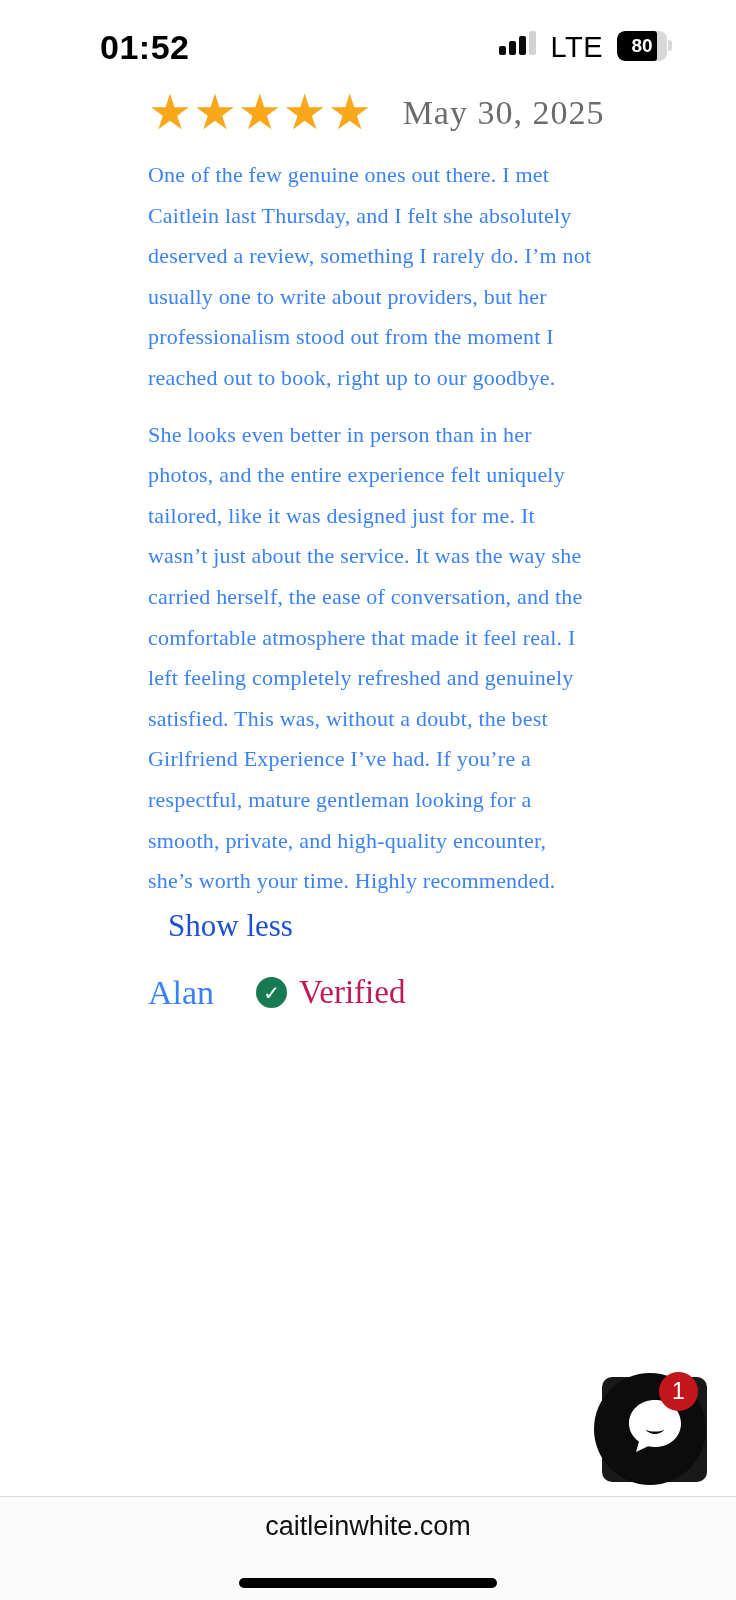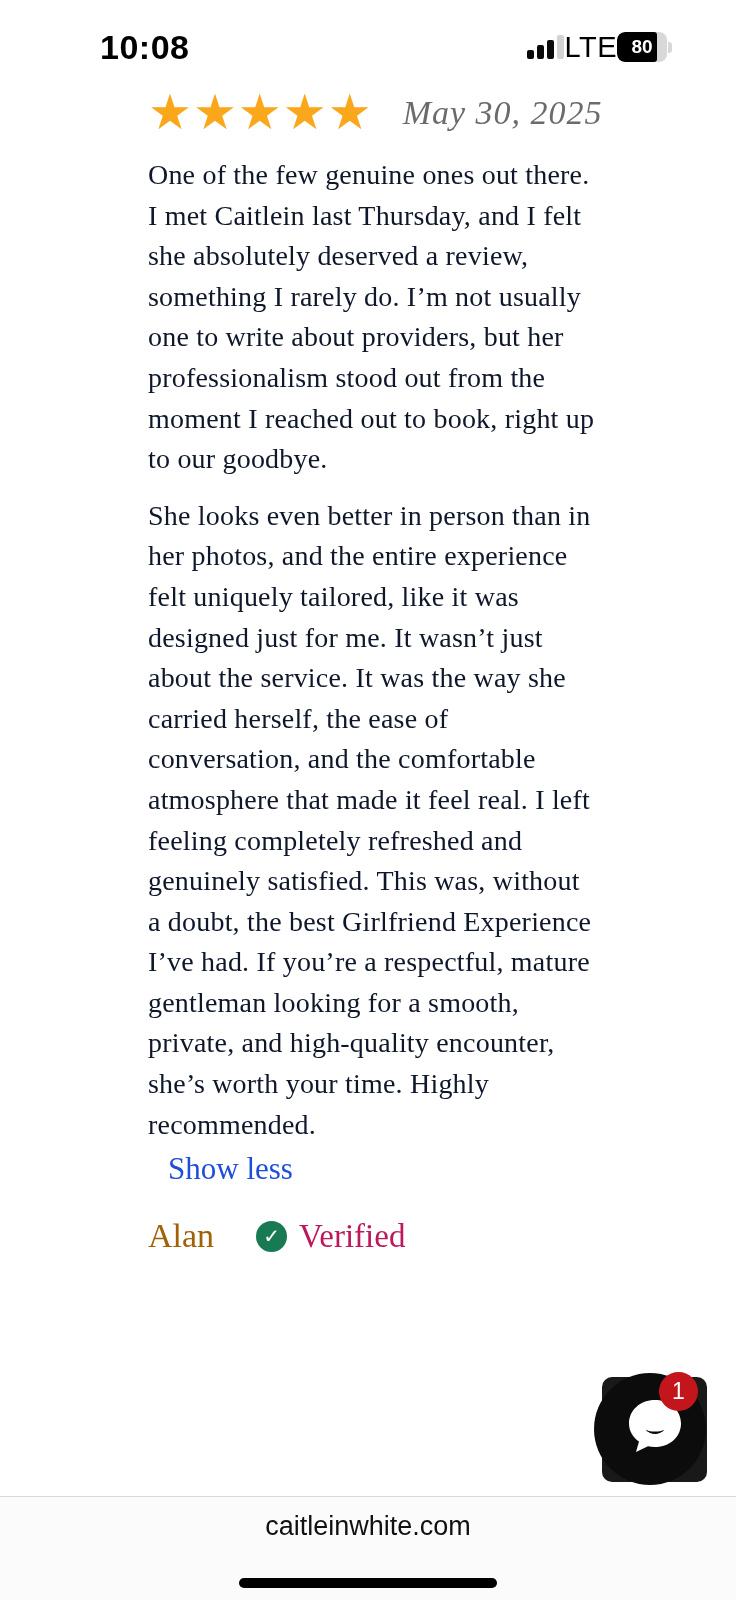--- a/index.html
+++ b/index.html
@@ -19,21 +19,21 @@
     top: 0; left: 0; right: 0;
     height: 80px;
     display: flex;
     align-items: center;
     justify-content: space-between;
     padding: 14px 64px 0 100px;
     font-family: "Liberation Sans", "DejaVu Sans", sans-serif;
     color: #000;
   }
   .status-time { font-size: 34px; font-weight: 700; letter-spacing: .5px; }
-  .status-right { display: flex; align-items: center; }
+  .status-right { display: flex; align-items: flex-start; gap: 14px; }
   .signal-bars { display: flex; align-items: flex-end; gap: 3px; height: 24px; }
   .signal-bars .bar { width: 7px; border-radius: 2px; background: #0a0a0a; }
   .signal-bars .b1 { height: 9px; }
   .signal-bars .b2 { height: 14px; }
   .signal-bars .b3 { height: 19px; }
   .signal-bars .b4 { height: 24px; background: #d2d2d2; }
   .network-label { font-size: 29px; font-weight: 500; letter-spacing: .5px; }
   .battery { display: flex; align-items: center; }
   .battery-body {
     position: relative;
@@ -76,48 +76,47 @@
   }
   .stars {
     color: #faa71b;
     font-size: 49px;
     letter-spacing: 1px;
     line-height: 1;
     font-family: "DejaVu Sans", sans-serif;
     white-space: nowrap;
   }
   .review-date {
-    font-style: italic;
     font-size: 34px;
     color: #6b6b6b;
     letter-spacing: 1px;
     white-space: nowrap;
   }
   .review-body p {
-    font-size: 28px;
+    font-size: 22px;
     line-height: 40.6px;
-    color: #0f172a;
+    color: #3b82f6;
     letter-spacing: .2px;
   }
   .review-body p + p { margin-top: 16px; }
   .show-less {
     display: inline-block;
     margin: 6px 0 0 20px;
     font-size: 31px;
     color: #1d4ed8;
     cursor: pointer;
   }
   .reviewer-row {
     display: flex;
     align-items: center;
     margin-top: 30px;
   }
   .reviewer-name {
     font-size: 34px;
-    color: #a16207;
+    color: #3b82f6;
     margin-right: 42px;
   }
   .verified-badge { display: flex; align-items: center; gap: 12px; }
   .verified-check {
     width: 31px; height: 31px;
     border-radius: 50%;
     background: #187a52;
     color: #ffffff;
     display: flex; align-items: center; justify-content: center;
     font-family: "DejaVu Sans", sans-serif;
@@ -187,21 +186,21 @@
     border-radius: 5px;
     background: #000;
   }
 </style>
 </head>
 <body>
 
 <div class="screen">
 
   <div class="status-bar">
-    <div class="status-time">10:08</div>
+    <div class="status-time">01:52</div>
     <div class="status-right">
       <div class="signal-bars">
         <div class="bar b1"></div>
           <div class="bar b2"></div>
           <div class="bar b3"></div>
           <div class="bar b4"></div>
       </div>
       <div class="network-label">LTE</div>
       <div class="battery">
         <div class="battery-body">

